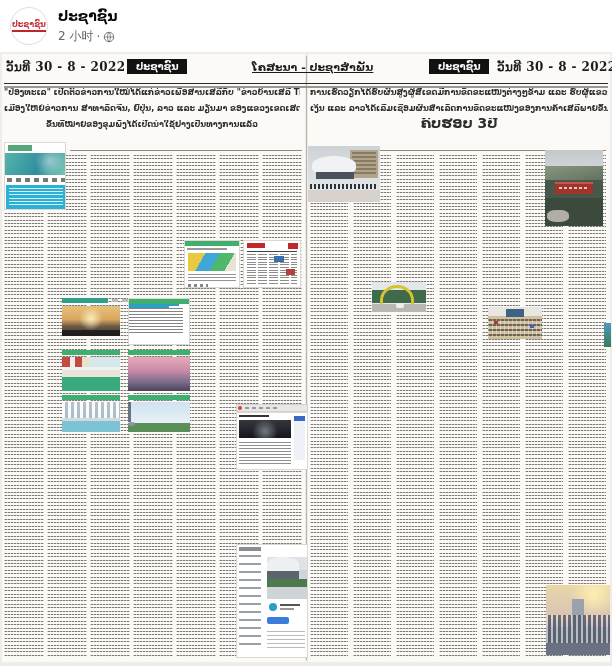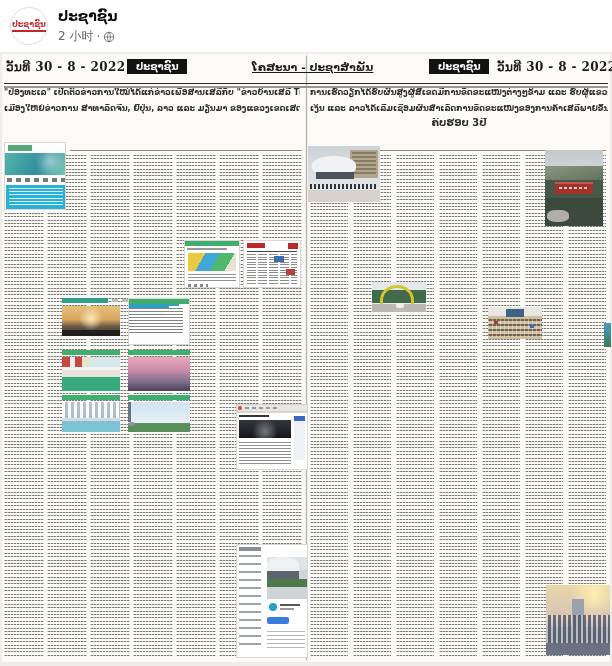--- a/index.html
+++ b/index.html
@@ -27,21 +27,21 @@
               font-weight:bold; font-size:10px; line-height:15px; text-align:center; padding:0 9px; white-space:nowrap; }
   .center-label { position:absolute; top:9px; left:252px; width:120px; text-align:center;
                   font-size:11px; font-weight:bold; color:#1b1b1b; white-space:nowrap;text-decoration:underline; }
 
   .rule-a { position:absolute; top:31px; height:1px; background:#2b2b2b; }
   .rule-b { position:absolute; top:34px; height:2px; background:#9b968e; }
   .hrule  { position:absolute; top:98px; height:1px; background:#8d8a84; }
 
   .headline { position:absolute; text-align:center; font-weight:bold; color:#2c2c2c;
               font-size:8px; line-height:10px; white-space:nowrap; overflow:hidden; }
-  .hl-big { font-size:10px;text-align:center; }
+  .hl-big { font-size:14px;text-align:center; }
 
   
   .tcol { position:absolute; top:103px; height:503px; width:40px; opacity:.72;
     background-image:
       repeating-linear-gradient(to right, rgba(251,250,247,.65) 0 1px, transparent 1px 3px),
       repeating-linear-gradient(to bottom, #4e4a44 0 1px, transparent 1px 3.4px); }
 
   .img { position:absolute; overflow:hidden; }
   .img > div { position:absolute; }
   .frame { border:1px solid #dcd8d1; background:#fff; }
@@ -75,20 +75,21 @@
     <div class="masthead" style="left:127px;min-width:56px;">ປະຊາຊົນ</div>
     <div class="center-label">ໂຄສະນາ - ປະຊາສຳພັນ</div>
     <div class="masthead" style="left:429px;min-width:55px;">ປະຊາຊົນ</div>
     <div class="np-date" style="left:497px;">ວັນທີ  30 - 8 - 2022</div>
 
     <div class="rule-a" style="left:4px;width:604px;"></div>
     <div class="rule-b" style="left:4px;width:604px;"></div>
 
     <div class="headline" style="left:4px;top:36px;width:296px;">"ປ່ອງທະເລ" ເປີດຕົວຂ່າວການໃໝ່ໄດ້ແກ່ຂ່າວເພື່ອສານເສລີກັບ "ຂ່າວບ້ານເສລີ Times" ໄດ້ເພີ່ມເມືອງໃໝ່ແກ່ຂ່າວການເປີດເປັນ</div>
     <div class="headline" style="left:4px;top:52px;width:296px;">ເມືອງໃຫຍ່ຂ່າວການ ສາທາລັດຈີນ, ຍີ່ປຸ່ນ, ລາວ ແລະ ມຽນມາ ຂອງແຂວງເຂດເສດຖະກິດຂ່າວການຄ້າເສລີ</div>
+    <div class="headline" style="left:4px;top:68px;width:296px;">ຂຶ້ນທີ່ໝາຍຂອງຂຸມພັງໄດ້ເປີດນຳໃຊ້ຢ່າງເປັນທາງການແລ້ວ</div>
     <div class="hrule" style="left:70px;width:232px;"></div>
 
     <div class="headline" style="left:310px;top:36px;width:298px;">ການເຮັດວຽກໄດ້ຮັບຜົນສູງຜູ້ສື່ເຂດມີການຂັດຂະແໜງຕ່າງໆຂ້າມ ແລະ ຮັບຜູ້ແຂວງຕ່າງໆຂອງການ</div>
     <div class="headline" style="left:310px;top:52px;width:298px;">ເງິນ ແລະ ລາວໄດ້ເລີ່ມເຊື່ອມຜົນສຳເລັດການຂັດຂະແໜງຂອງການຄ້າເສລີພາຍຂຶ້ນມາແຕ່ລະ</div>
     <div class="headline hl-big" style="left:310px;top:66px;width:298px;">ຄົບຮອບ 3ປີ</div>
     <div class="hrule" style="left:310px;width:296px;"></div>
 
     <div class="tcol" style="left:4px;"></div>
     <div class="tcol" style="left:47px;"></div>
     <div class="tcol" style="left:90px;"></div>

